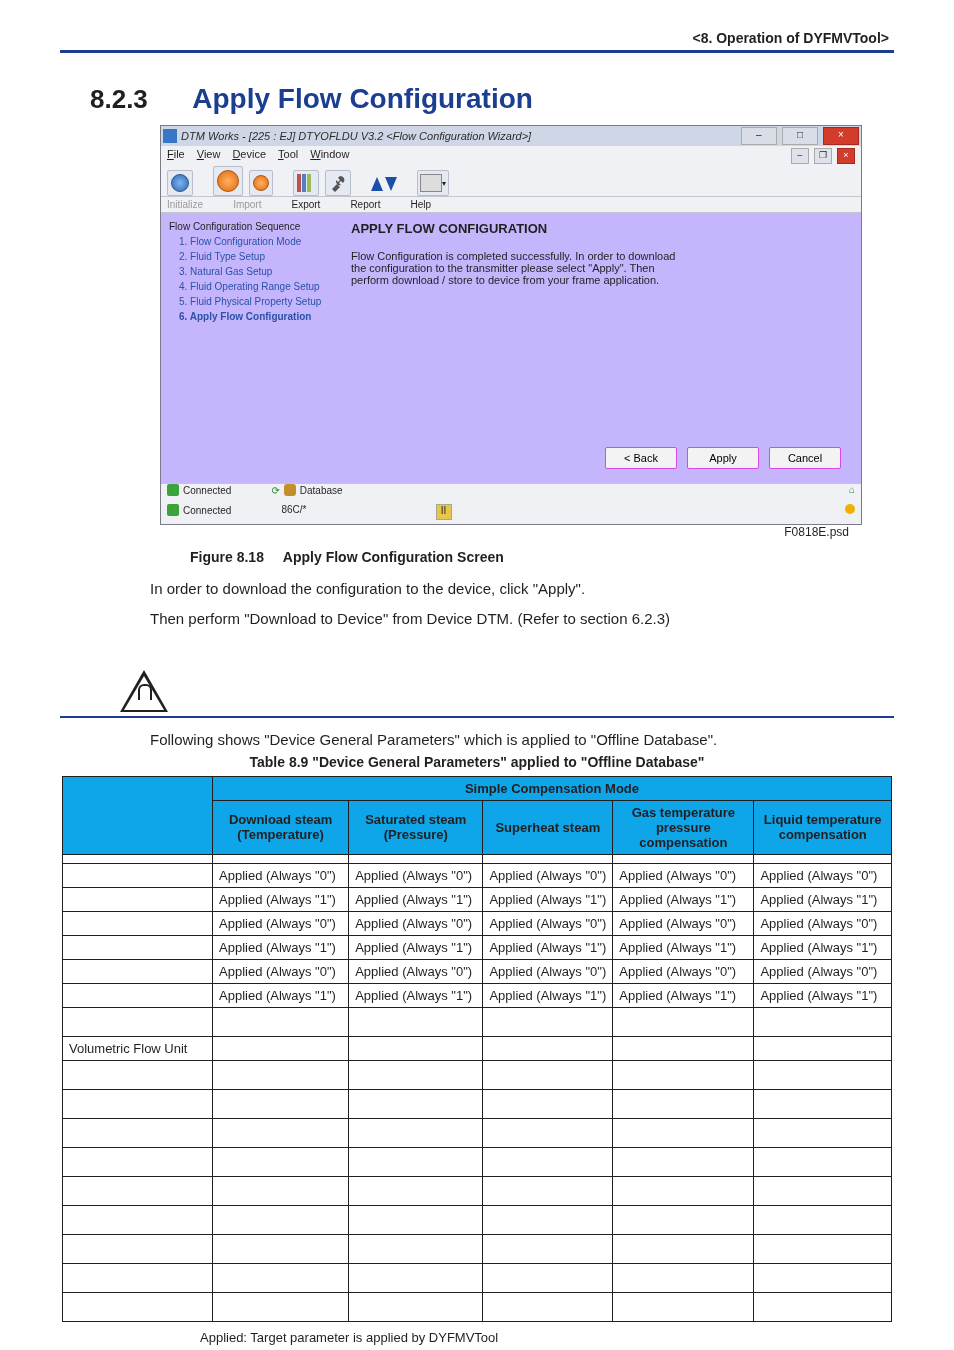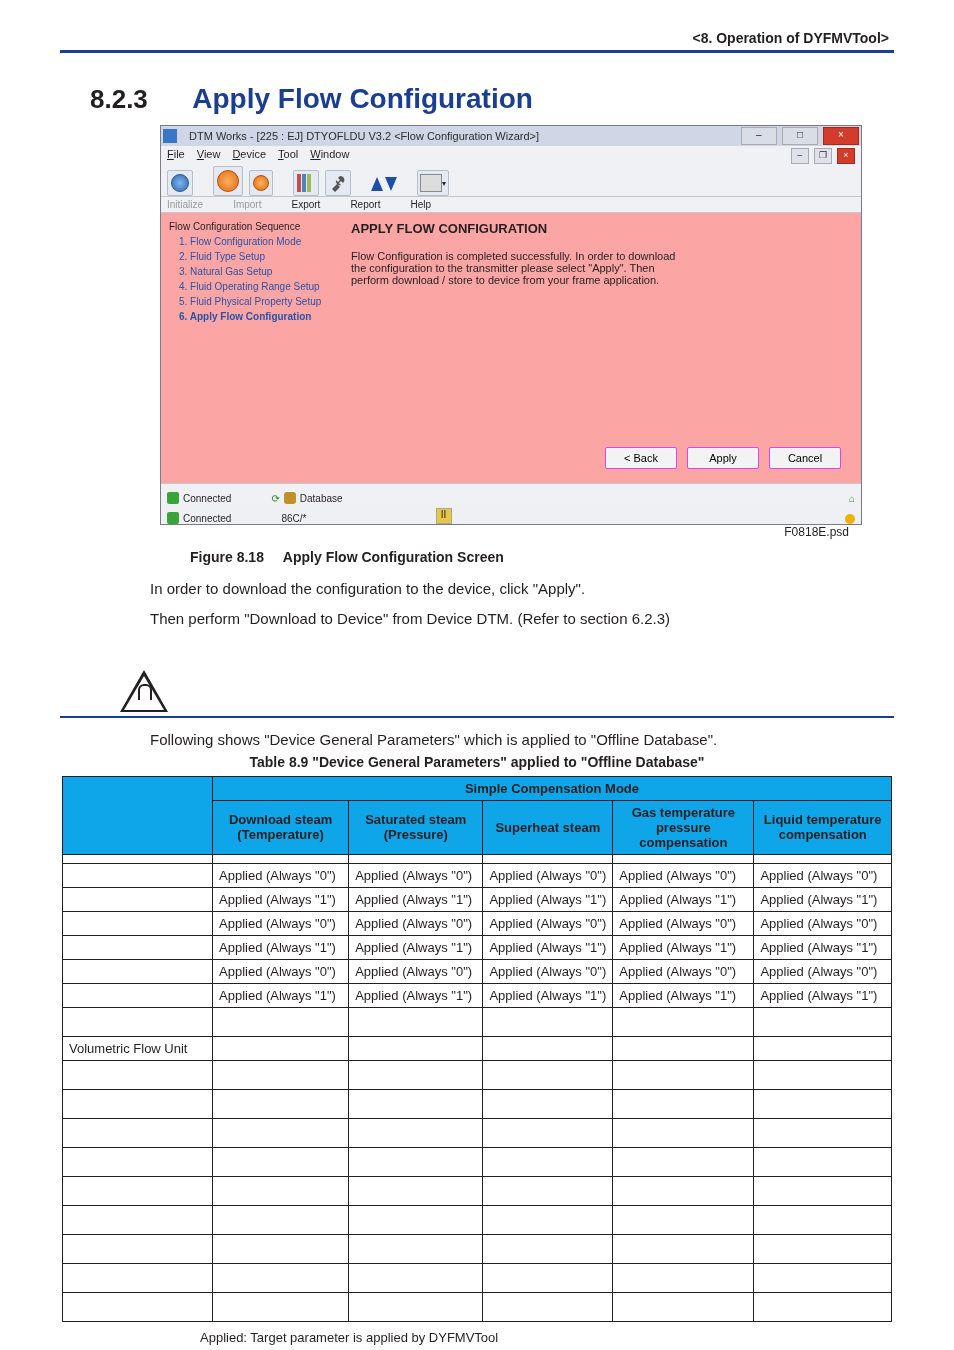--- a/index.html
+++ b/index.html
@@ -62,22 +62,23 @@
     display: flex;
     justify-content: space-between;
     align-items: center;
     background: #cfd6e6;
     height: 20px;
     padding: 0 2px;
   }
   .app-titlebar .title {
     display: flex;
     align-items: center;
-    gap: 12px;
+    gap: 4px;
     color: #2c2c2c;
+    font-style: italic;
   }
   .title-icon {
     width: 14px; height: 14px;
     background: #3a76c8;
     display: inline-block;
   }
   .win-btns span {
     display: inline-block;
     width: 34px; height: 16px;
     background: #d9dde6;
@@ -138,21 +139,21 @@
     align-items: center;
     padding: 2px 6px;
     font-size: 10px;
     gap: 30px;
     border-bottom: 1px solid #c4c6cc;
   }
   .app-subbar .disabled { color: #9a9a9a; }
   .app-body {
     display: flex;
     height: 270px;
-    background: #fca5a5;
+    background: #c4b5fd;
   }
   .app-side {
     width: 180px;
     padding: 8px;
     font-size: 10px;
     box-sizing: border-box;
   }
   .app-side .side-header { font-size: 10px; margin-bottom: 2px; }
   .app-side .side-item { margin: 4px 0 4px 10px; color: #2a52a7; }
   .app-side .side-item.current { font-weight: bold; }
@@ -185,21 +186,21 @@
     height: 22px;
     background: #f3f3f3;
     border: 1px solid #d946ef;
     border-radius: 2px;
   }
   .app-window .sep {
     border-top: 1px solid #c4c6cc;
   }
   .app-statusbar {
     display: flex;
-    align-items: flex-end;
+    align-items: flex-start;
     height: 20px;
     padding: 0 6px;
     font-size: 10px;
     gap: 10px;
   }
   .status-left { display:flex; align-items:center; gap:4px; flex:0 0 auto; }
   .plug {
     width:12px;height:12px;display:inline-block;background:#3aa43a;border-radius:2px;
   }
   .db-icon {

